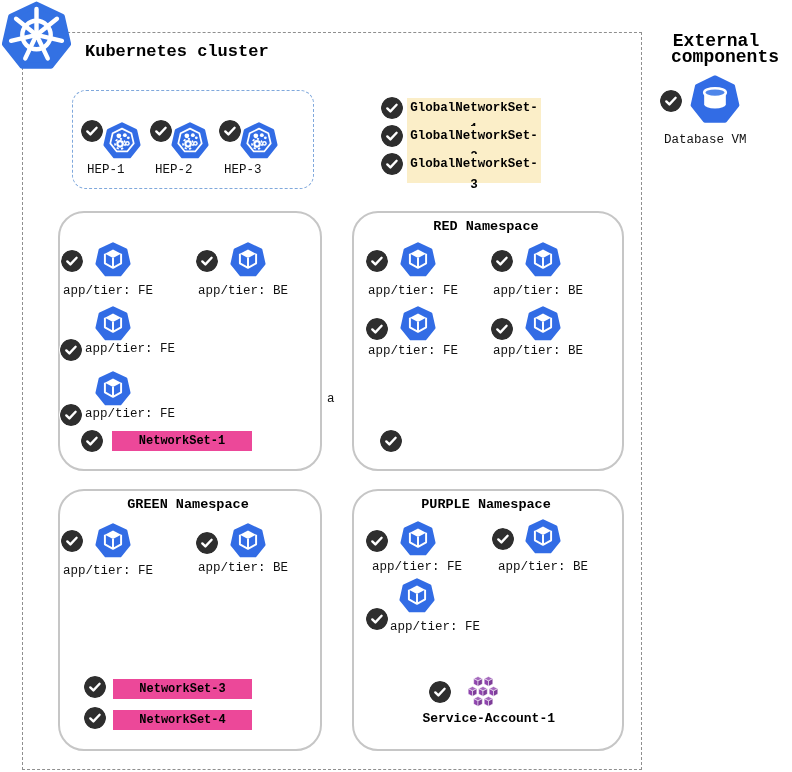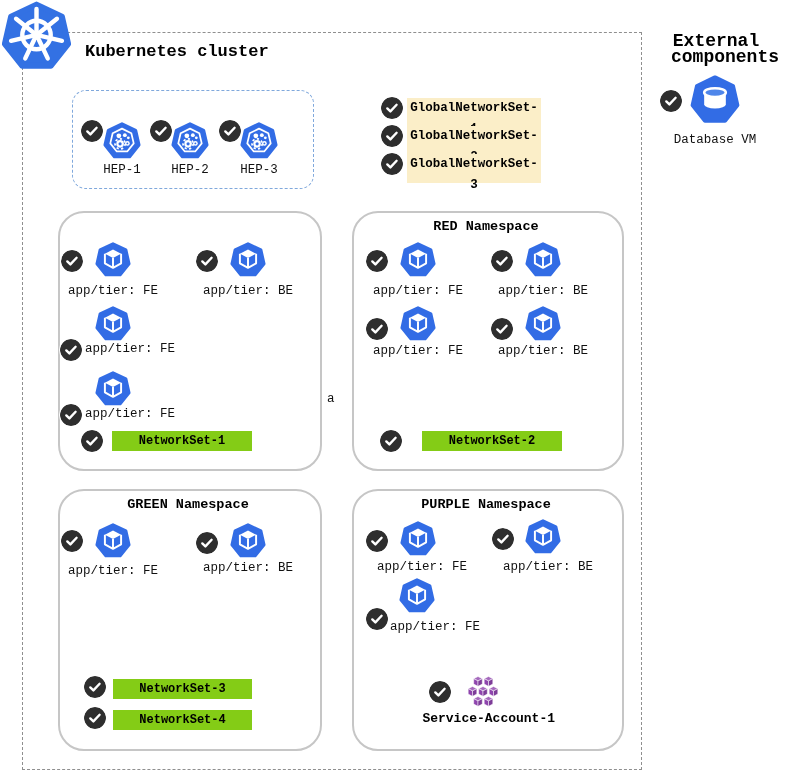--- a/index.html
+++ b/index.html
@@ -5,26 +5,26 @@
   html,body{margin:0;padding:0;background:#fff;}
   .canvas{position:relative;width:792px;height:772px;background:#fff;
           font-family:Liberation Mono, monospace;overflow:hidden;color:#000;}
   .abs{position:absolute;}
   .cluster-border{border:1px dashed #8f8f8f;}
   .worker-box{border:1.5px dashed #7fa8dc;border-radius:14px;background:#fff;}
   .ns-box{border:2px solid #c6c6c6;border-radius:26px;background:#fff;}
   .cluster-title{font-weight:bold;font-size:17px;}
   .ns-title{font-weight:bold;font-size:13.5px;text-align:center;}
   .small-label{font-size:12.5px;color:#111;white-space:nowrap;}
-  .centered{text-align:center;}
+  .centered{text-align:left;}
   .ext-title{font-weight:bold;font-size:18px;text-align:center;line-height:16px;}
   .check{width:22px;height:22px;border:1.5px solid #fff;border-radius:50%;display:block;}
   svg.abs{display:block;}
   .gns{background:#FBEEC8;font-weight:bold;font-size:12.5px;text-align:center;line-height:21px;height:29px;}
-  .ns-label{background:#84cc16;font-weight:bold;font-size:12px;text-align:center;line-height:20px;height:20px;}
+  .ns-label{background:#ec4899;font-weight:bold;font-size:12px;text-align:center;line-height:20px;height:20px;}
   .sa-label{font-weight:bold;font-size:13px;text-align:center;}
   .worker-title{font-size:13px;text-align:center;}
 </style>
 </head>
 <body>
 
 <svg width="0" height="0" style="position:absolute">
   <defs>
     <symbol id="sym-check" viewBox="0 0 22 22">
       <circle cx="11" cy="11" r="11" fill="#2e2e2e"></circle>
@@ -227,21 +227,20 @@
         <use href="#sym-check"></use>
       </svg>
     <svg class="abs" style="left:525px;top:306px;width:36px;height:36px;">
         <use href="#sym-pod"></use>
       </svg>
     <div class="abs small-label centered" style="left:493px;top:344px;width:100px;">app/tier: BE</div>
   </div>
   <svg class="abs check" style="left:379px;top:429px;">
       <use href="#sym-check"></use>
     </svg>
-  <div class="abs ns-label" style="left:422px;top:431px;width:140px;">NetworkSet-2</div>
 
   <div class="abs small-label" style="left:327px;top:392px;">a</div>
 
   <div class="abs ns-box" style="left:58px;top:489px;width:260px;height:258px;"></div>
   <div class="abs ns-title" style="left:58px;top:497px;width:260px;">GREEN Namespace</div>
   <div>
     <svg class="abs check" style="left:60px;top:529px;">
         <use href="#sym-check"></use>
       </svg>
     <svg class="abs" style="left:95px;top:523px;width:36px;height:36px;">

